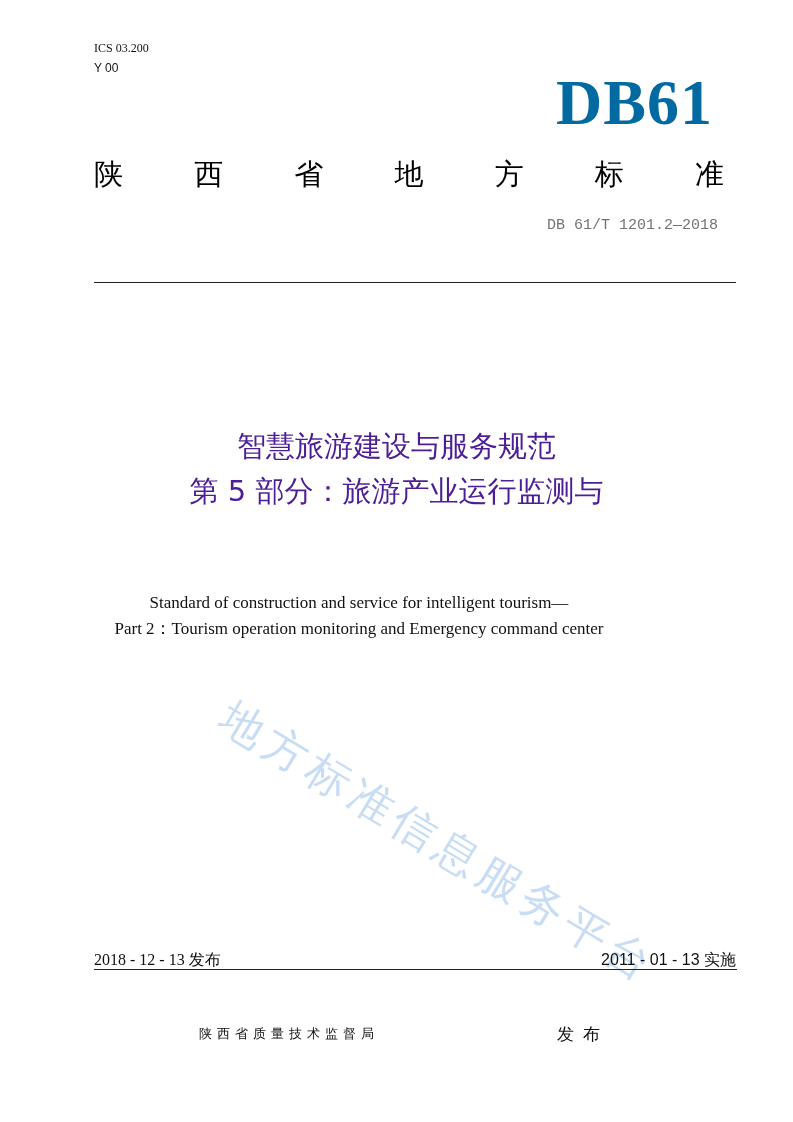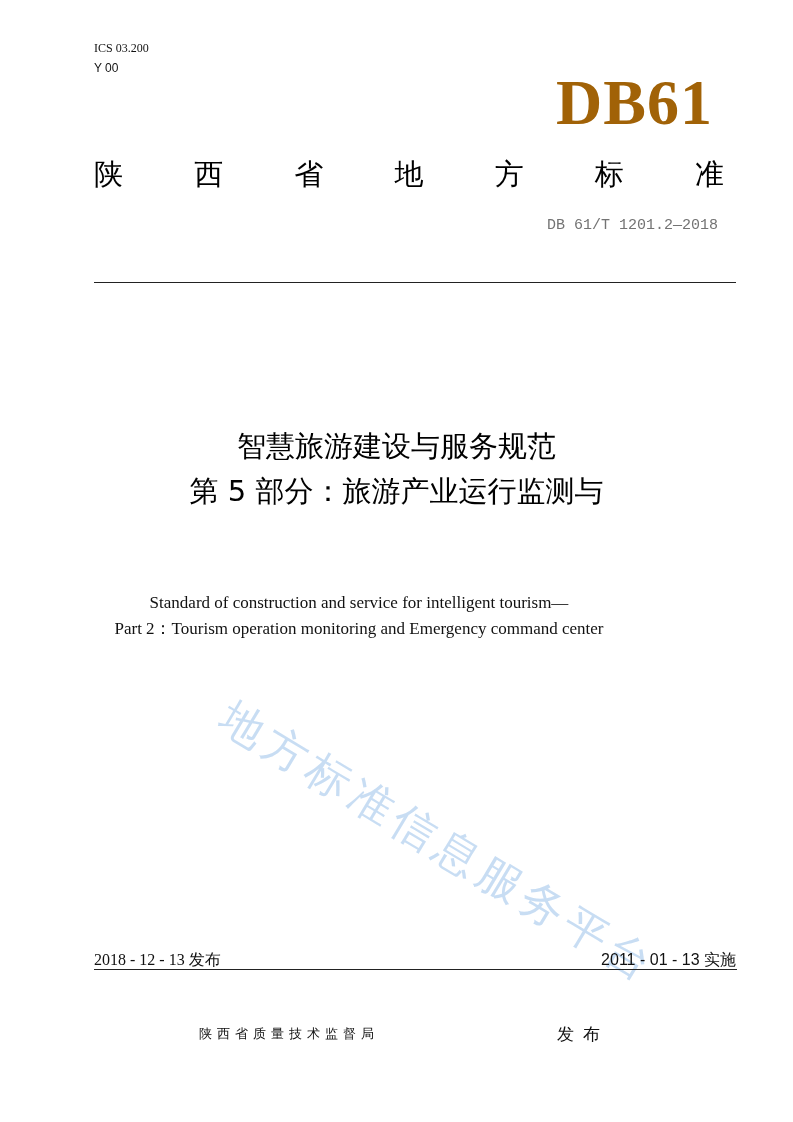--- a/index.html
+++ b/index.html
@@ -29,21 +29,21 @@
     font-size: 12px;
     line-height: 16px;
   }
   .db-code {
     right: 80px; top: 68px;
     font-family: "Liberation Serif", serif;
     font-weight: bold;
     font-size: 64px;
     line-height: 70px;
     letter-spacing: 1px;
-    color: #a16207;
+    color: #0369a1;
   }
   .std-type {
     left: 94px; top: 154px;
     width: 630px;
     display: flex;
     justify-content: space-between;
     font-size: 29px;
     line-height: 40px;
     color: #000000;
   }
@@ -61,21 +61,21 @@
     width: 642px; height: 0;
     border-top: 1.5px solid #222;
   }
 
   .title-cn {
     left: 0; top: 424px;
     width: 793px;
     text-align: center;
     font-size: 29px;
     line-height: 45px;
-    color: #000000;
+    color: #4c1d95;
   }
   .title-cn div { white-space: nowrap; }
 
   .title-en {
     left: 0; top: 590px;
     width: 718px;
     text-align: center;
     font-family: "Liberation Serif", serif;
     font-size: 17px;
     line-height: 26px;

